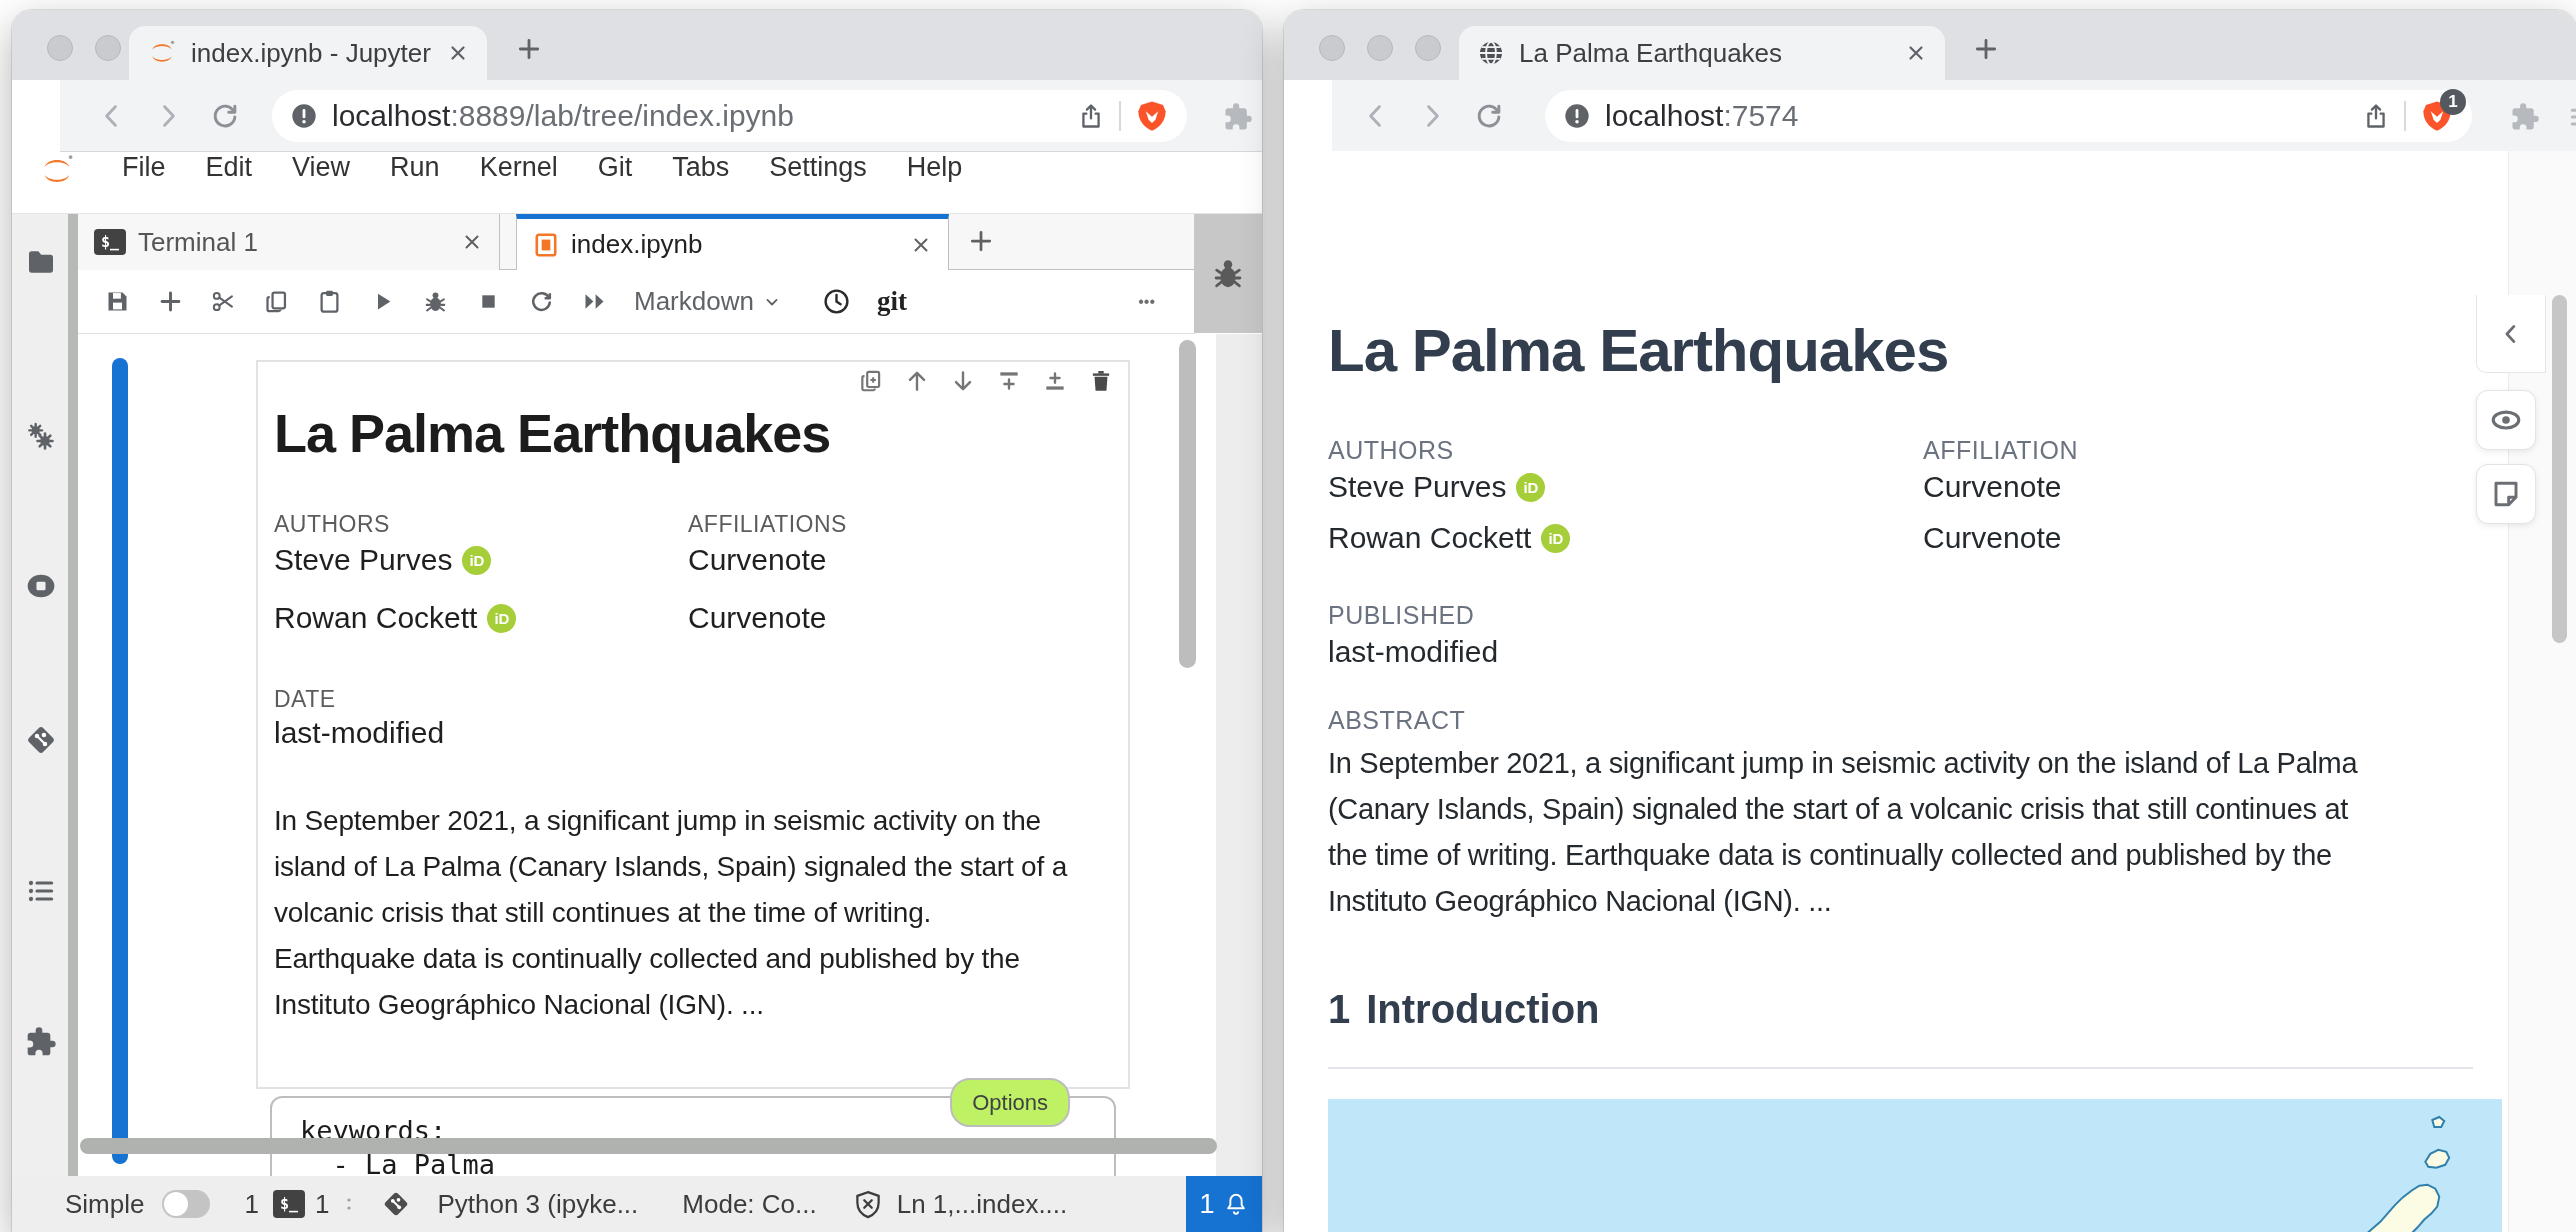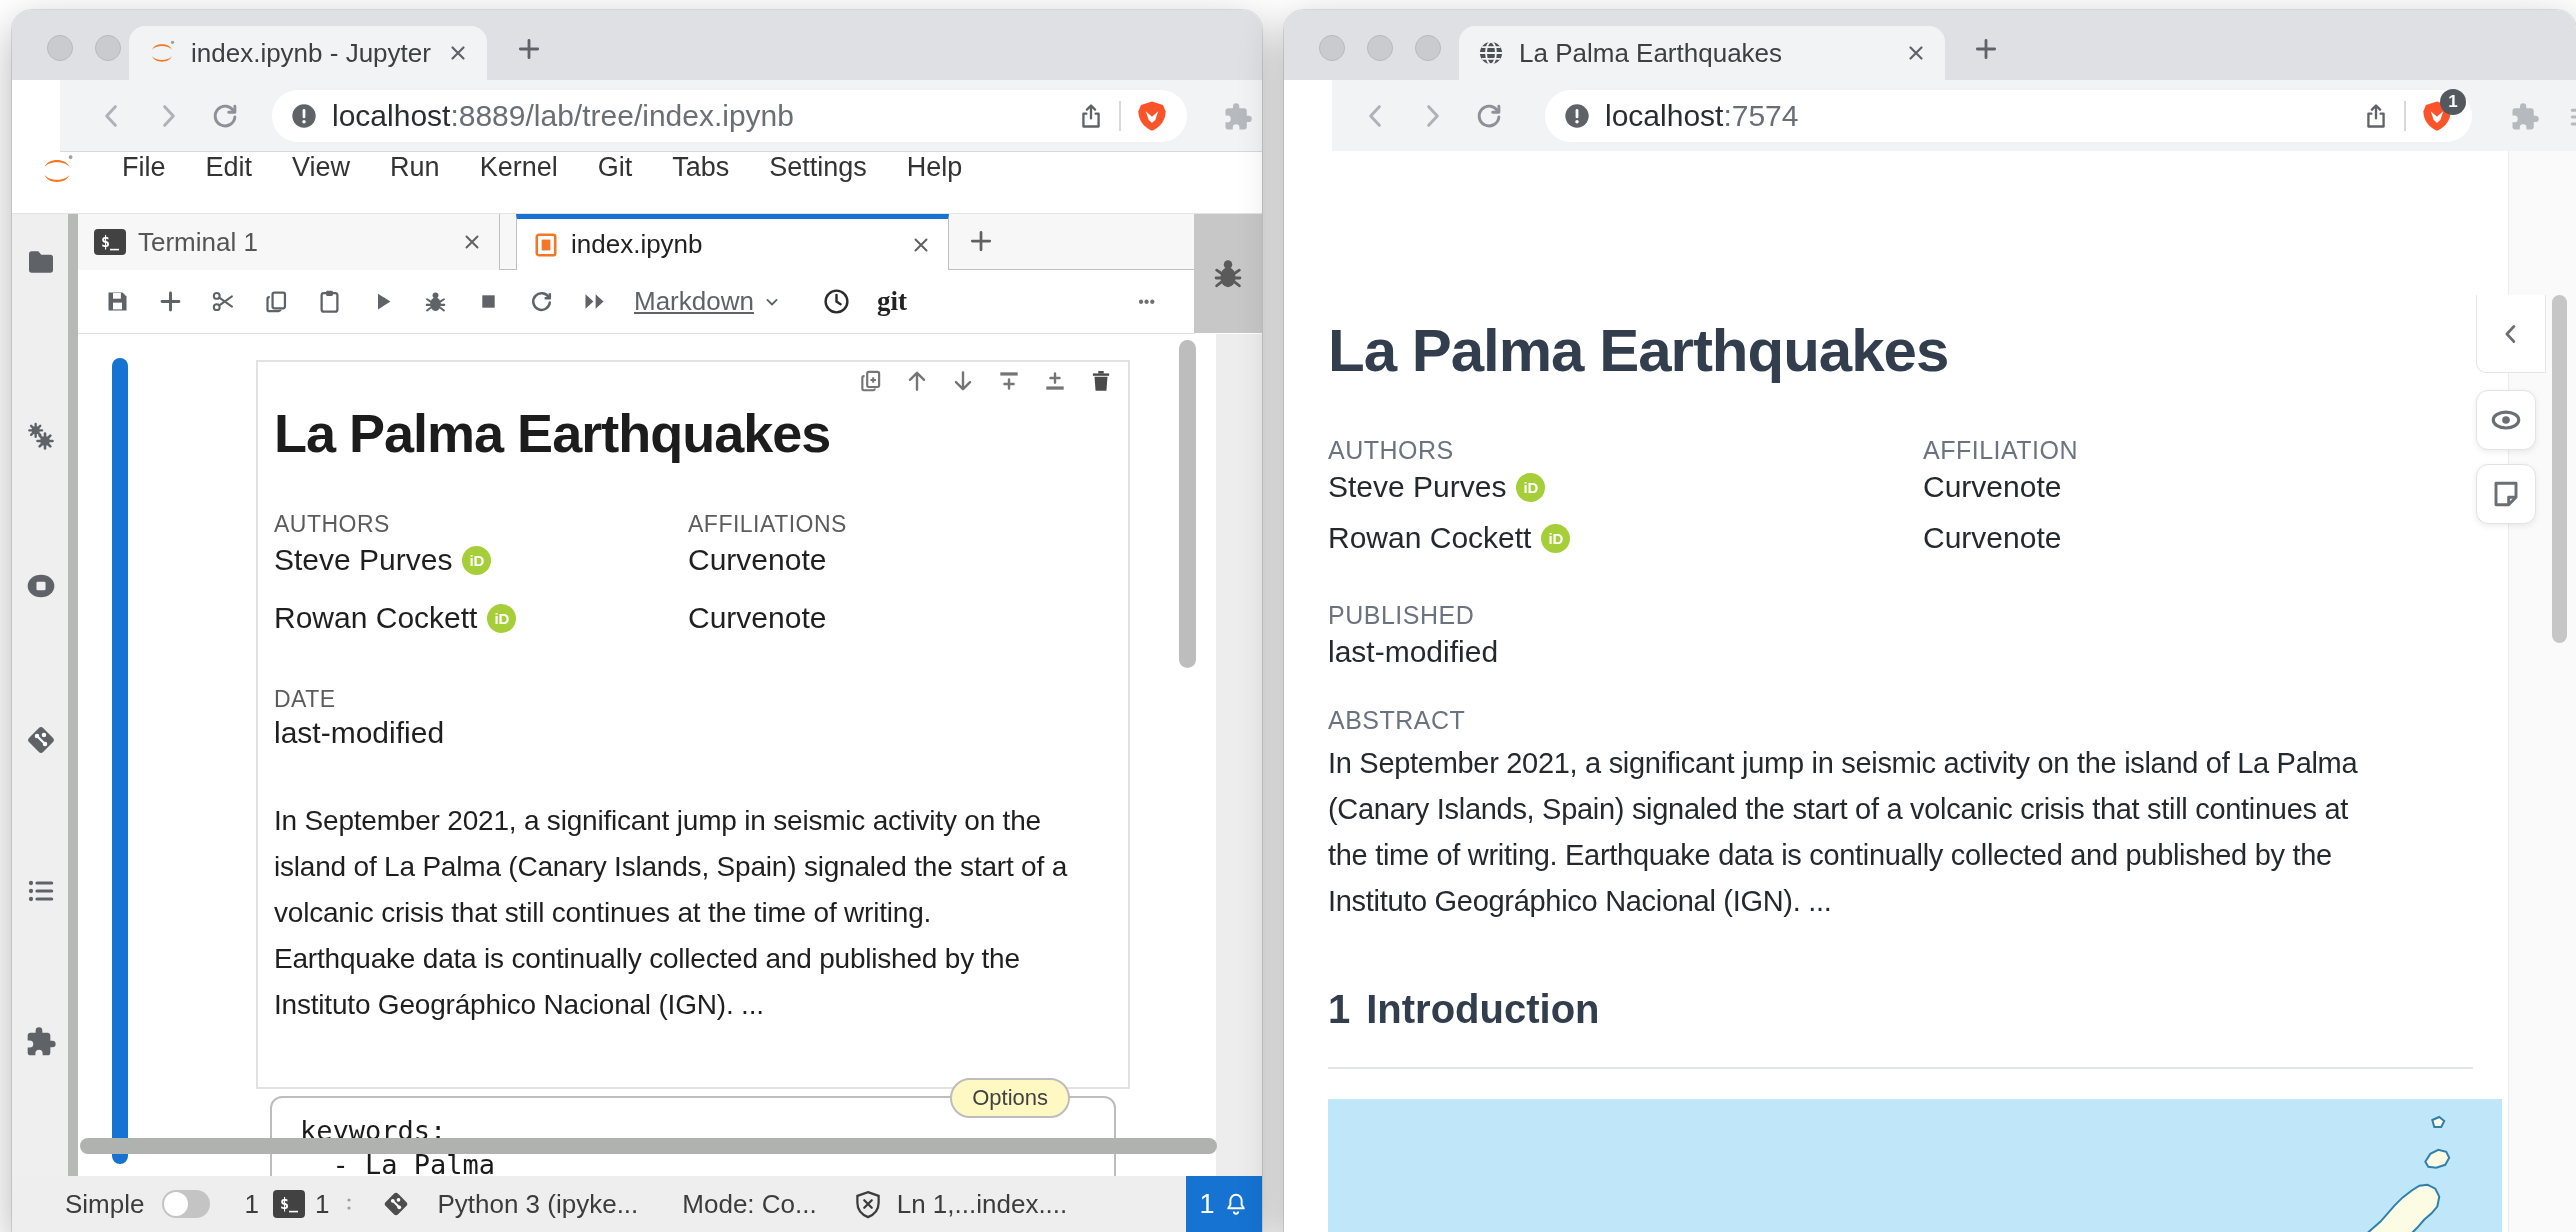--- a/index.html
+++ b/index.html
@@ -56,21 +56,21 @@
   #tab-notebook .lbl { color:#222; }
   .jl-addtab { position:absolute; left:888px; top:12px; color:#616161; }
   .term-ico { width:32px; height:26px; background:#424242; border-radius:4px; color:#fff;
               font-family:"DejaVu Sans Mono", monospace; font-size:15px; font-weight:bold;
               display:flex; align-items:center; justify-content:center; }
   .panel-gutter { position:absolute; right:0; top:0; width:68px; height:119px; background:#c6c7c6;
                   display:flex; justify-content:center; padding-top:40px; color:#5a5a5a; }
 
   .jl-toolbar { height:64px; background:#fff; border-bottom:1px solid #e0e0e0; width:1117px;
                 display:flex; align-items:center; padding-left:26px; gap:26px; color:#5f6368; }
-  .jl-toolbar .tlabel { font-size:26px; color:#5f6368; display:flex; align-items:center; gap:8px;text-decoration:underline; }
+  .jl-toolbar .tlabel { font-size:26px; color:#5f6368; display:flex; align-items:center; gap:8px; }
   .jl-toolbar .gitlabel { font-size:27px; color:#222; font-weight:bold; font-family:"Liberation Serif", serif; }
   .jl-toolbar .more { margin-left:auto; margin-right:40px; color:#707070; }
 
   .jl-content { position:relative; height:844px; background:#fff; overflow:hidden; }
   .cellbar { position:absolute; left:34px; top:24px; width:16px; height:806px; background:#1673d1; border-radius:8px; }
   .right-strip { position:absolute; right:0; top:0; width:46px; height:844px; background:#ededed; }
   .vthumb { position:absolute; left:1101px; top:6px; width:17px; height:328px; background:#bdbdbd; border-radius:9px; }
   .hthumb { position:absolute; left:2px; top:804px; width:1137px; height:16px; background:#b0b2b0; border-radius:8px; }
 
   .cell1 { position:absolute; left:178px; top:26px; width:874px; height:729px;
@@ -80,22 +80,22 @@
               color:#1c1c1c; letter-spacing:-1px; }
   .meta-label { position:absolute; font-size:23px; color:#5c5c5c; letter-spacing:0.5px; }
   .meta-name  { position:absolute; font-size:30px; color:#1f1f1f; display:flex; align-items:center; gap:10px; }
   .orcid { width:29px; height:29px; border-radius:50%; background:#a6ce39; color:#fff;
            font-size:15px; font-weight:bold; display:flex; align-items:center; justify-content:center; }
   .nb-abstract { position:absolute; left:16px; top:436px; }
   .abs-line { font-size:28px; color:#1f1f1f; line-height:46px; white-space:nowrap; letter-spacing:-0.2px; }
 
   .cell2 { position:absolute; left:192px; top:762px; width:846px; height:109px;
            background:#fff; border:2px solid #bdbdbd; border-radius:12px; }
-  .options-pill { position:absolute; top:-20px; right:44px; height:40px; padding:0 20px;
-                  background:#fef9c3; border:2px solid #bdbdbd; border-radius:20px;
+  .options-pill { position:absolute; top:-20px; right:44px; height:49px; padding:0 20px;
+                  background:#bef264; border:2px solid #bdbdbd; border-radius:20px;
                   font-size:22px; color:#424242; display:flex; align-items:center; }
   .codeblock { padding:16px 0 0 28px; font-family:"DejaVu Sans Mono", monospace;
                font-size:27px; line-height:34px; color:#1b1b1b; white-space:pre; }
 
   .statusbar { position:absolute; bottom:0; left:0; right:0; height:56px; background:#eeeeee;
                display:flex; align-items:center; padding-left:53px; font-size:26px; color:#3c3c3c; }
   .sb-toggle { width:48px; height:28px; border-radius:14px; background:#c4c4c4; position:relative; margin-left:18px; }
   .sb-knob { position:absolute; left:2px; top:2px; width:24px; height:24px; border-radius:50%; background:#fff; }
   .sb-term { width:32px; height:28px; background:#424242; border-radius:4px; color:#fff;
              font-family:"DejaVu Sans Mono", monospace; font-size:15px; font-weight:bold;

